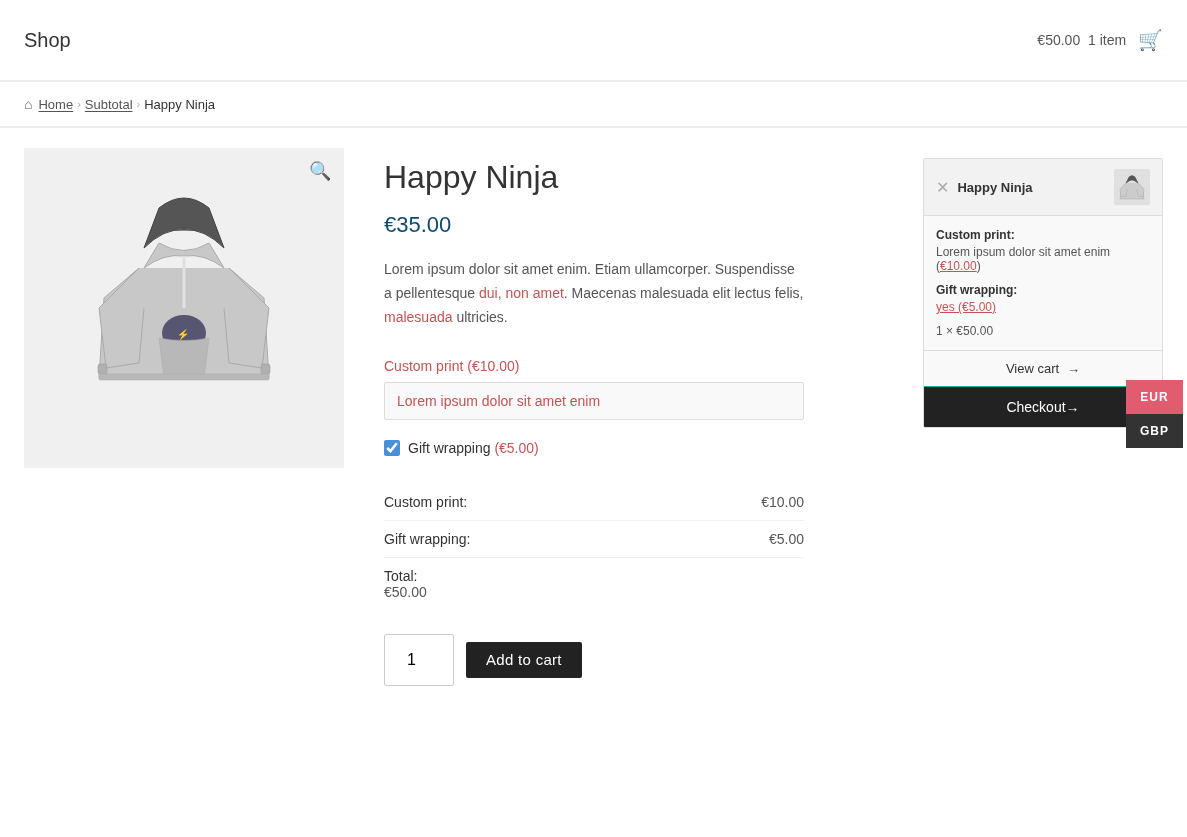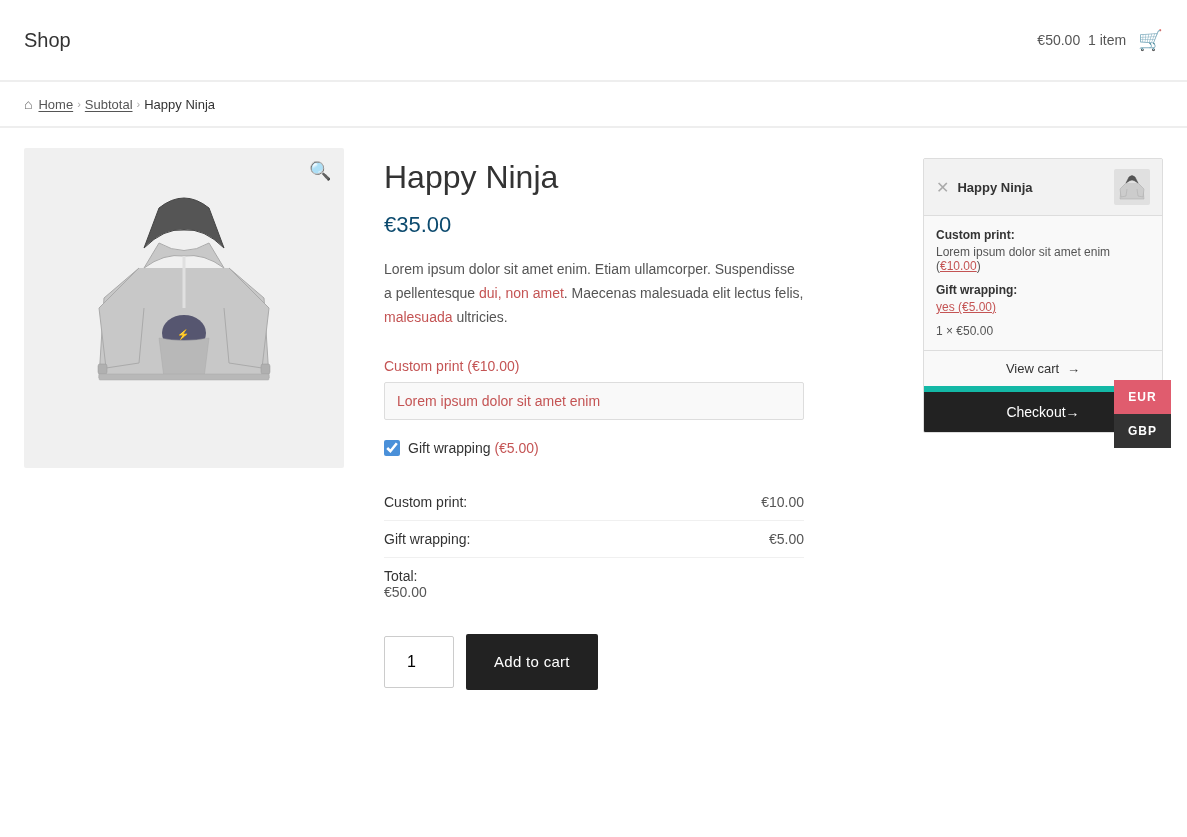--- a/index.html
+++ b/index.html
@@ -192,22 +192,22 @@
       border: 1px solid #ccc;
       text-align: center;
       font-size: 16px;
       border-radius: 2px;
       outline: none;
     }
     .add-to-cart-btn {
       background: #222;
       color: #fff;
       border: none;
-      padding: 0 28px;
-      height: 56px;
+      padding: 0 20px;
+      height: 36px;
       font-size: 15px;
       font-weight: 500;
       cursor: pointer;
       border-radius: 2px;
       letter-spacing: 0.3px;
     }
 
     
     .sidebar-cart {
       width: 240px;
@@ -285,21 +285,21 @@
     }
 
     .cart-view-btn {
       display: flex;
       align-items: center;
       justify-content: center;
       gap: 8px;
       padding: 10px 12px;
       background: #f9f9f9;
       border: none;
-      border-bottom: 6px solid #14b8a6;
+      border-bottom: 1px solid #14b8a6;
       width: 100%;
       cursor: pointer;
       font-size: 13px;
       color: #333;
     }
 
     .cart-checkout-btn {
       display: flex;
       align-items: center;
       justify-content: center;
@@ -310,21 +310,21 @@
       border: none;
       width: 100%;
       cursor: pointer;
       font-size: 14px;
       font-weight: 500;
     }
 
     
     .currency-switcher {
       position: fixed;
-      right: 16px;
+      right: 4px;
       top: 380px;
       display: flex;
       flex-direction: column;
     }
     .currency-btn {
       padding: 10px 14px;
       font-size: 12px;
       font-weight: 600;
       border: none;
       cursor: pointer;

